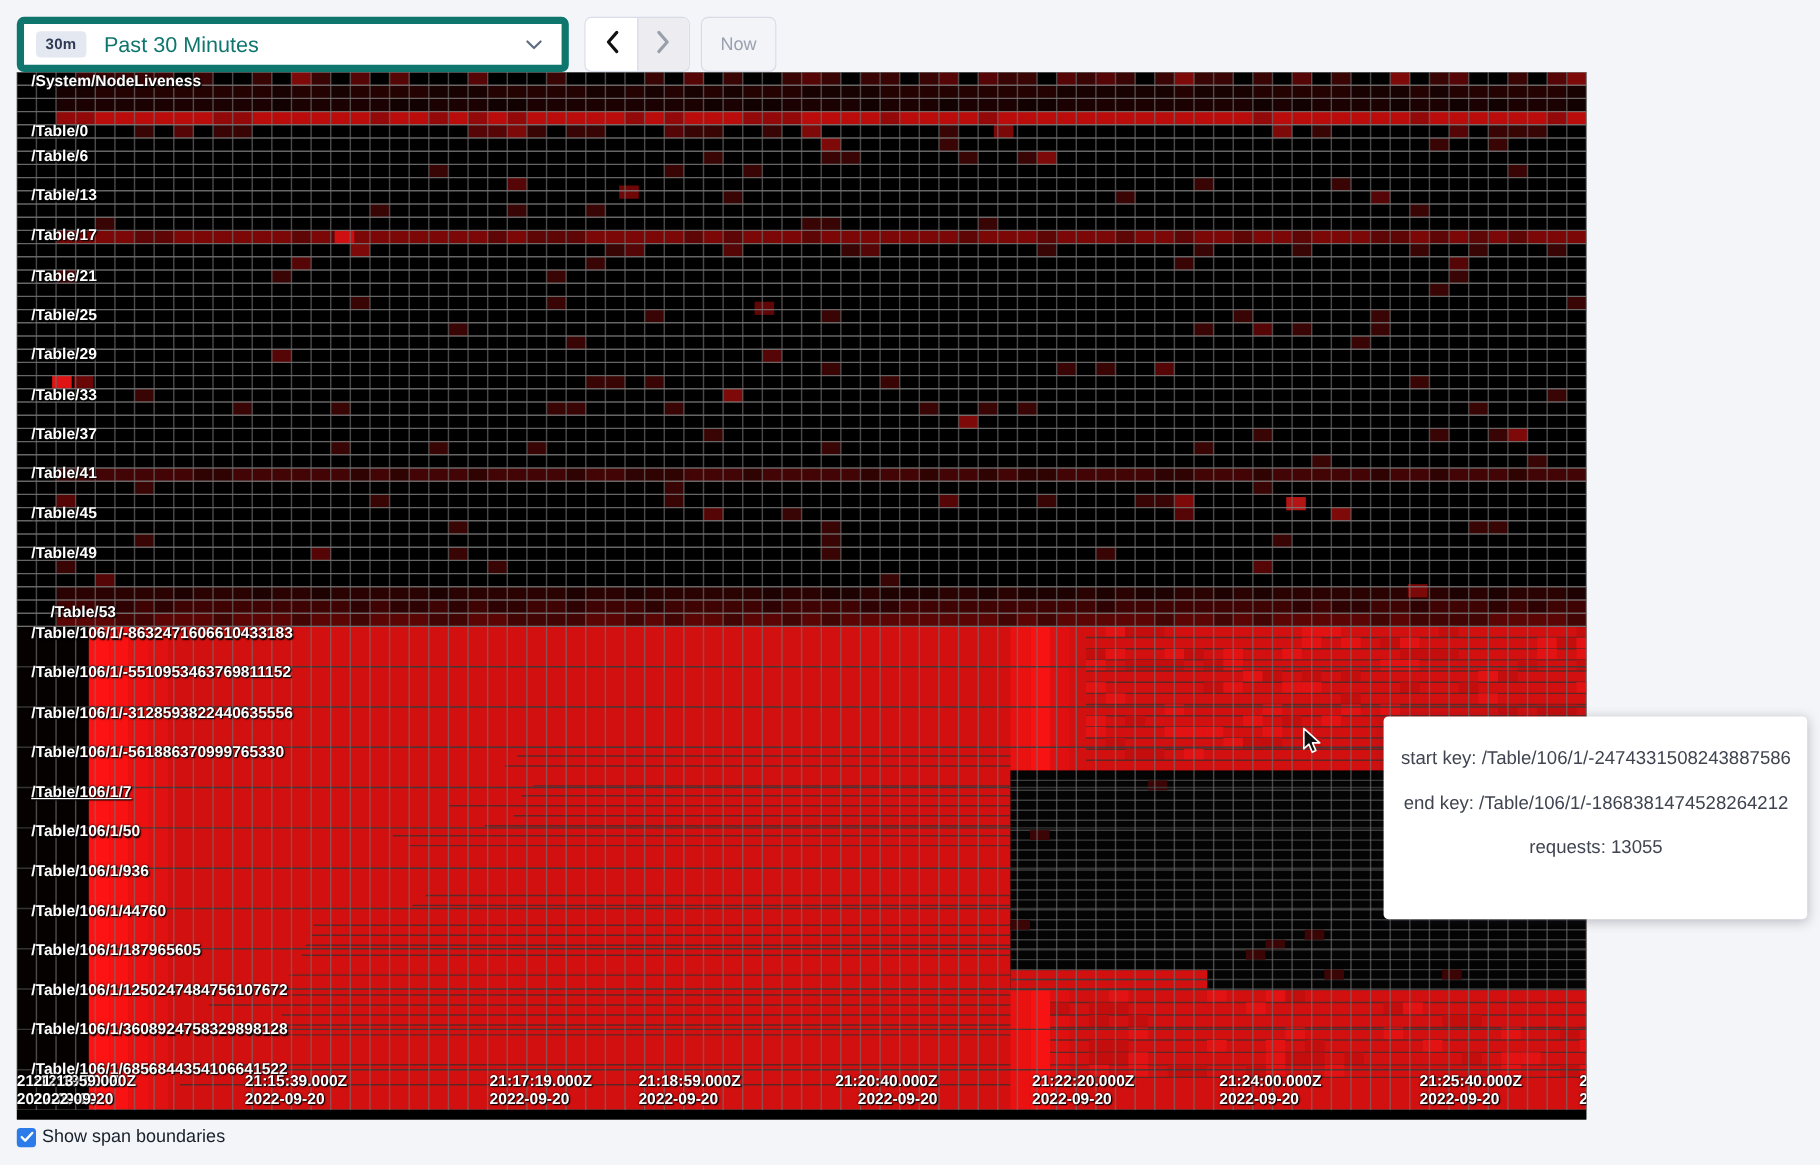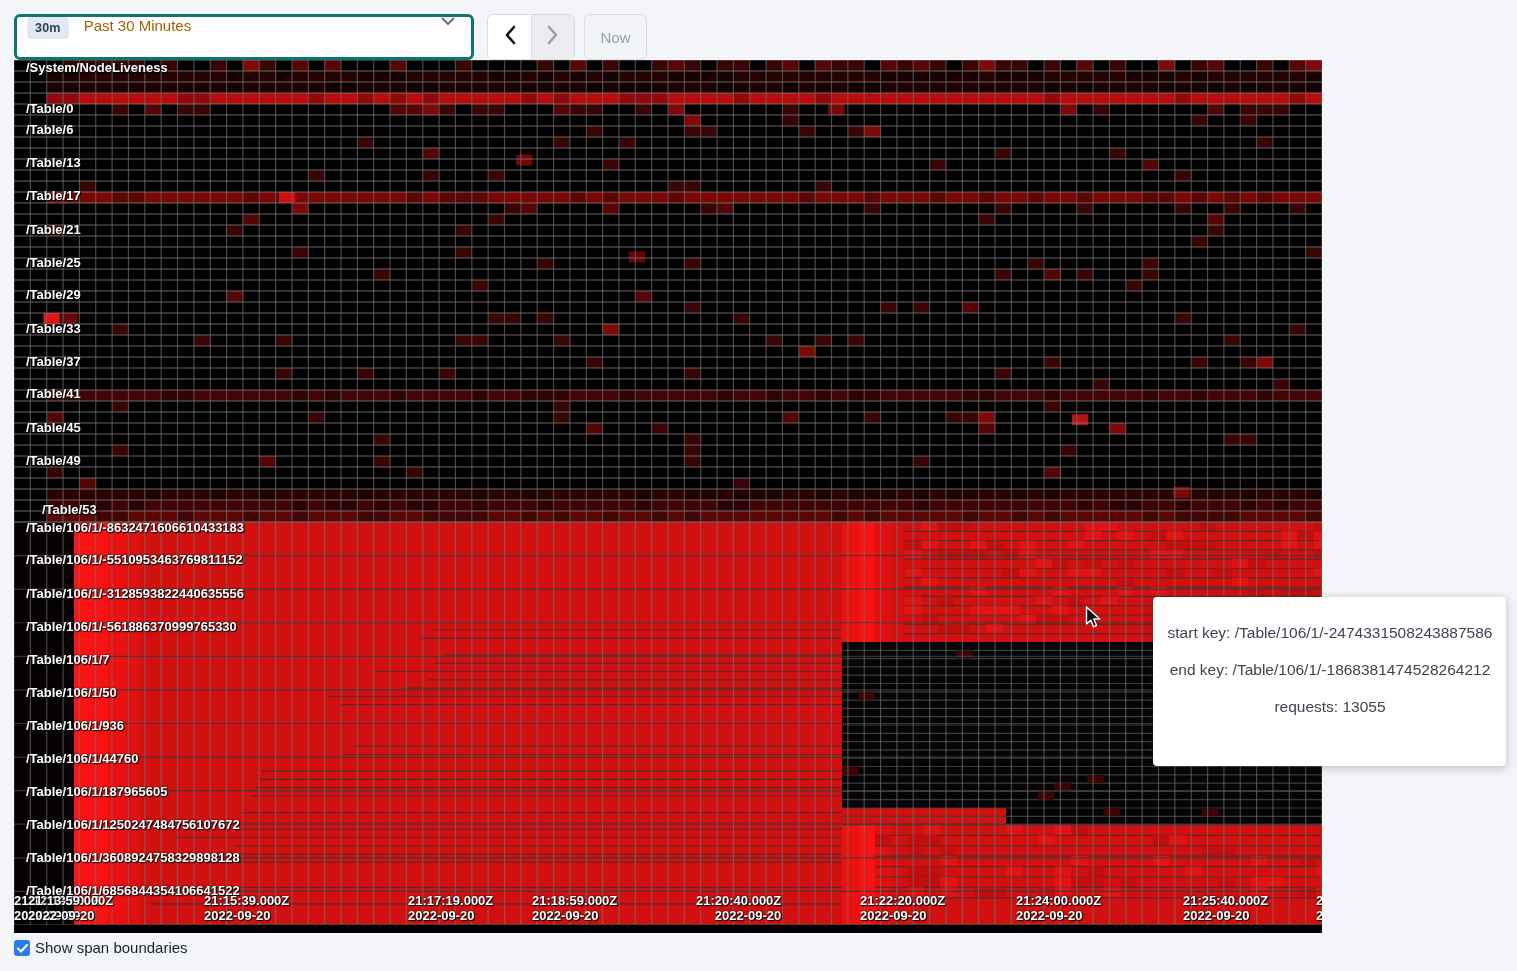--- a/index.html
+++ b/index.html
@@ -3,28 +3,28 @@
 <meta charset="utf-8">
 <style>
   * { margin:0; padding:0; box-sizing:border-box; }
   html,body { background:#eceef2; }
   body { font-family:"Liberation Sans","DejaVu Sans",sans-serif; }
   #page { position:relative; width:1517px; height:971px; background:#f4f5f8; overflow:hidden; }
 
   
   .dropdown {
     position:absolute; left:14px; top:14px; width:460px; height:46px;
-    background:#fff; border:3px solid #0f766e; border-radius:6px;
-    display:flex; align-items:flex-start; padding:0 16px 0 10px; cursor:pointer;
+    background:#fff; border:6px solid #0f766e; border-radius:6px;
+    display:flex; align-items:center; padding:0 16px 0 10px; cursor:pointer;
   }
   .badge {
     background:#e4e8f0; color:#2f3b55; font-size:12.5px; font-weight:bold;
     padding:4px 8px; border-radius:4px; letter-spacing:.2px;
   }
-  .dropdown-label { margin-left:15px; font-size:15px; color:#a16207; }
+  .dropdown-label { margin-left:15px; font-size:18px; color:#0f766e; }
   .dropdown-caret { margin-left:auto; display:flex; align-items:center; }
 
   .nav-group {
     position:absolute; left:487px; top:14px; width:88px; height:46px;
     border:1px solid #d8dce8; border-radius:6px; overflow:hidden; display:flex; background:#fff;
   }
   .nav-btn { width:50%; height:100%; display:flex; align-items:center; justify-content:center; cursor:pointer; }
   .nav-btn.prev { background:#ffffff; }
   .nav-btn.next { background:#ededf1; border-left:1px solid #d8dce8; }
   .now-btn {
@@ -864,21 +864,21 @@
       <div class="rowlabel" style="top: 261px;">/Table/33</div>
       <div class="rowlabel" style="top: 294px;">/Table/37</div>
       <div class="rowlabel" style="top: 326px;">/Table/41</div>
       <div class="rowlabel" style="top: 360px;">/Table/45</div>
       <div class="rowlabel" style="top: 393px;">/Table/49</div>
       <div class="rowlabel" style="top: 442px; margin-left: 16px;">/Table/53</div>
       <div class="rowlabel" style="top: 460px;">/Table/106/1/-8632471606610433183</div>
       <div class="rowlabel" style="top: 492px;">/Table/106/1/-5510953463769811152</div>
       <div class="rowlabel" style="top: 526px;">/Table/106/1/-3128593822440635556</div>
       <div class="rowlabel" style="top: 559px;">/Table/106/1/-561886370999765330</div>
-      <div class="rowlabel" style="top: 592px;">/Table/106/1/7</div>
+      <div class="rowlabel" style="top: 592px; text-decoration: underline;">/Table/106/1/7</div>
       <div class="rowlabel" style="top: 625px;">/Table/106/1/50</div>
       <div class="rowlabel" style="top: 658px;">/Table/106/1/936</div>
       <div class="rowlabel" style="top: 691px;">/Table/106/1/44760</div>
       <div class="rowlabel" style="top: 724px;">/Table/106/1/187965605</div>
       <div class="rowlabel" style="top: 757px;">/Table/106/1/1250247484756107672</div>
       <div class="rowlabel" style="top: 790px;">/Table/106/1/3608924758329898128</div>
       <div class="rowlabel" style="top: 823px;">/Table/106/1/6856844354106641522</div>
       <div class="xtick" style="left: 0px; top: 833px;">
         <div>21:12:19.000Z</div>
         <div>2022-09-20</div>

